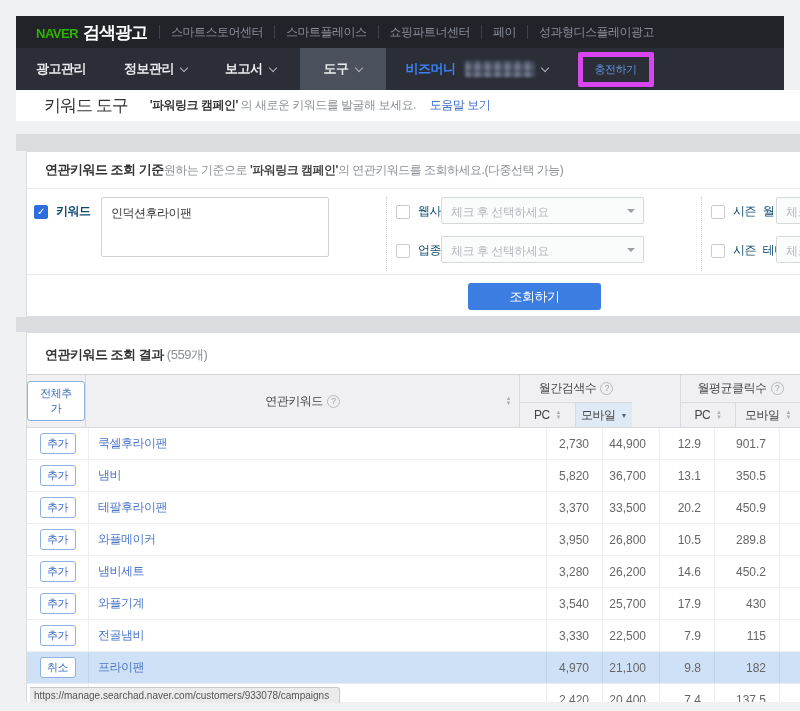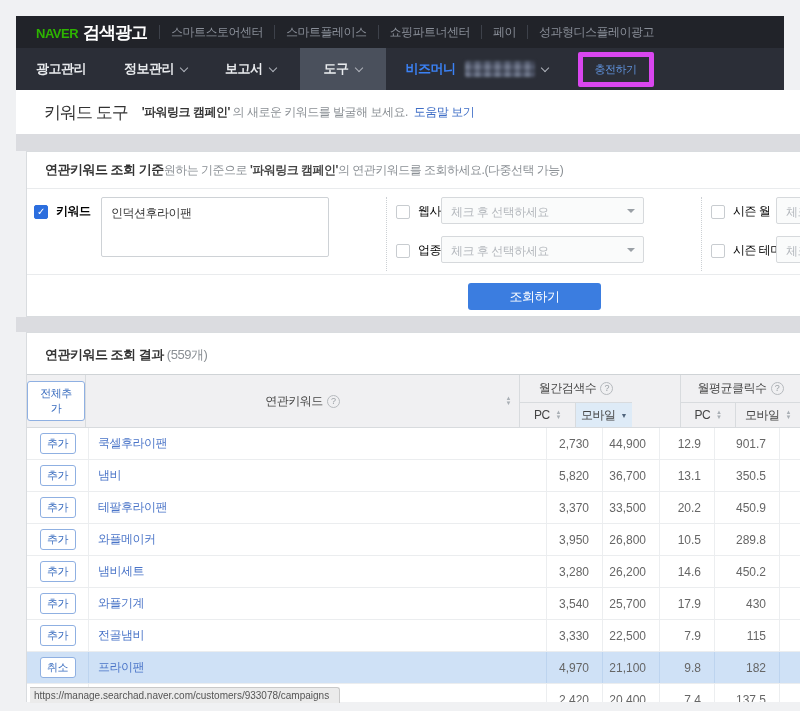--- a/index.html
+++ b/index.html
@@ -19,42 +19,42 @@
   .nav2-item { color:#e9ebee; font-size:13px; font-weight:bold; letter-spacing:-0.5px; margin-right:38px; display:flex; align-items:center; cursor:pointer; white-space:nowrap; }
   .nav2-item.active { background:#4a505c; height:42px; padding:0 24px; margin-right:14px; margin-left:-14px; }
   .chev { width:6px; height:6px; border-right:1.5px solid #aeb2ba; border-bottom:1.5px solid #aeb2ba; transform:rotate(45deg); display:inline-block; margin-left:7px; margin-top:-3px; }
   .bizmoney { color:#3b82f6; font-size:13px; font-weight:bold; letter-spacing:-0.5px; display:flex; align-items:center; margin-left:6px; }
   .blurred { width:70px; height:16px; margin-left:9px; border-radius:2px;
              background:repeating-linear-gradient(90deg,#7d818b 0 5px,#565a63 5px 10px),repeating-linear-gradient(0deg,#777b85 0 4px,#5d616b 4px 8px);
              background-blend-mode:overlay; filter:blur(1.6px); }
   .charge-btn { margin-left:30px; background:transparent; border:5px solid #d946ef; color:#6093dd; font-size:11px; letter-spacing:-0.5px; padding:5px 12px; border-radius:2px; cursor:pointer; font-family:inherit; }
 
   
-  .title-strip { position:absolute; left:16px; top:90px; width:784px; height:44px; background:#ffffff; display:flex; align-items:center; padding-left:28px; }
+  .title-strip { position:absolute; left:16px; top:90px; width:784px; height:31px; background:#ffffff; display:flex; align-items:center; padding-left:28px;gap:8px; }
   .page-title { font-size:17px; color:#333; letter-spacing:-1px; }
   .page-sub { margin-left:14px; font-size:12px; color:#8a8f94; letter-spacing:-0.5px; }
   .page-sub b { color:#333; }
   .help-link { color:#3f6ec6; font-size:12px; margin-left:6px; letter-spacing:-0.5px; cursor:pointer; }
 
   .band { position:absolute; left:16px; width:784px; background:#dbdce0; }
   .band1 { top:134px; height:17px; }
   .band2 { top:317px; height:15px; }
 
   
   .box1 { position:absolute; left:26px; top:151px; width:774px; height:166px; background:#fff; border:1px solid #d9dcdf; border-right:none; overflow:hidden; }
   .box1-header { position:absolute; left:0; top:0; width:100%; height:37px; border-bottom:1px solid #e9ebed; display:flex; align-items:center; padding-left:18px; }
   .box1-title { font-size:13px; font-weight:bold; color:#333; letter-spacing:-0.5px; }
   .box1-desc { font-size:12px; color:#8a8f94; letter-spacing:-0.5px; }
   .box1-desc b { color:#444; }
 
   .cb { width:14px; height:14px; border:1px solid #c8ccd0; border-radius:2px; background:#fff; display:inline-block; position:relative; cursor:pointer; flex:none; }
   .cb.checked { background:#2c6ede; border-color:#2c6ede; }
   .cb.checked::after { content:"✓"; color:#fff; font-size:10px; position:absolute; left:2px; top:0px; }
 
-  .fld-label { font-size:12px; color:#000000; font-weight:bold; letter-spacing:-0.5px; margin-left:8px; white-space:nowrap; }
+  .fld-label { font-size:12px; color:#0c4a6e; font-weight:bold; letter-spacing:-0.5px; margin-left:8px; white-space:nowrap;font-family:Liberation Mono, monospace; }
   .kw-group { position:absolute; left:7px; top:51px; display:flex; align-items:center; }
   .kw-area { position:absolute; left:74px; top:45px; width:228px; height:60px; border:1px solid #ced2d6; border-radius:2px; resize:none; font-family:inherit; font-size:12px; color:#333; padding:7px 9px; letter-spacing:-0.5px; outline:none; }
 
   .vsep { position:absolute; top:45px; height:74px; border-left:1px dotted #ccd0d4; }
   .vsep1 { left:359px; } .vsep2 { left:674px; }
 
   .chk-row { position:absolute; display:flex; align-items:center; }
   .select { position:relative; background:#fafbfb; border:1px solid #d6d9dc; border-radius:2px; height:27px; font-size:12px; color:#b4b8bd; letter-spacing:-0.5px; padding:6px 20px 0 9px; cursor:default; overflow:hidden; white-space:nowrap; }
   .sel-arrow { position:absolute; right:8px; top:11px; width:0; height:0; border:4px solid transparent; border-top-color:#9aa0a6; }
   .w-sel { position:absolute; left:414px; width:203px; }

